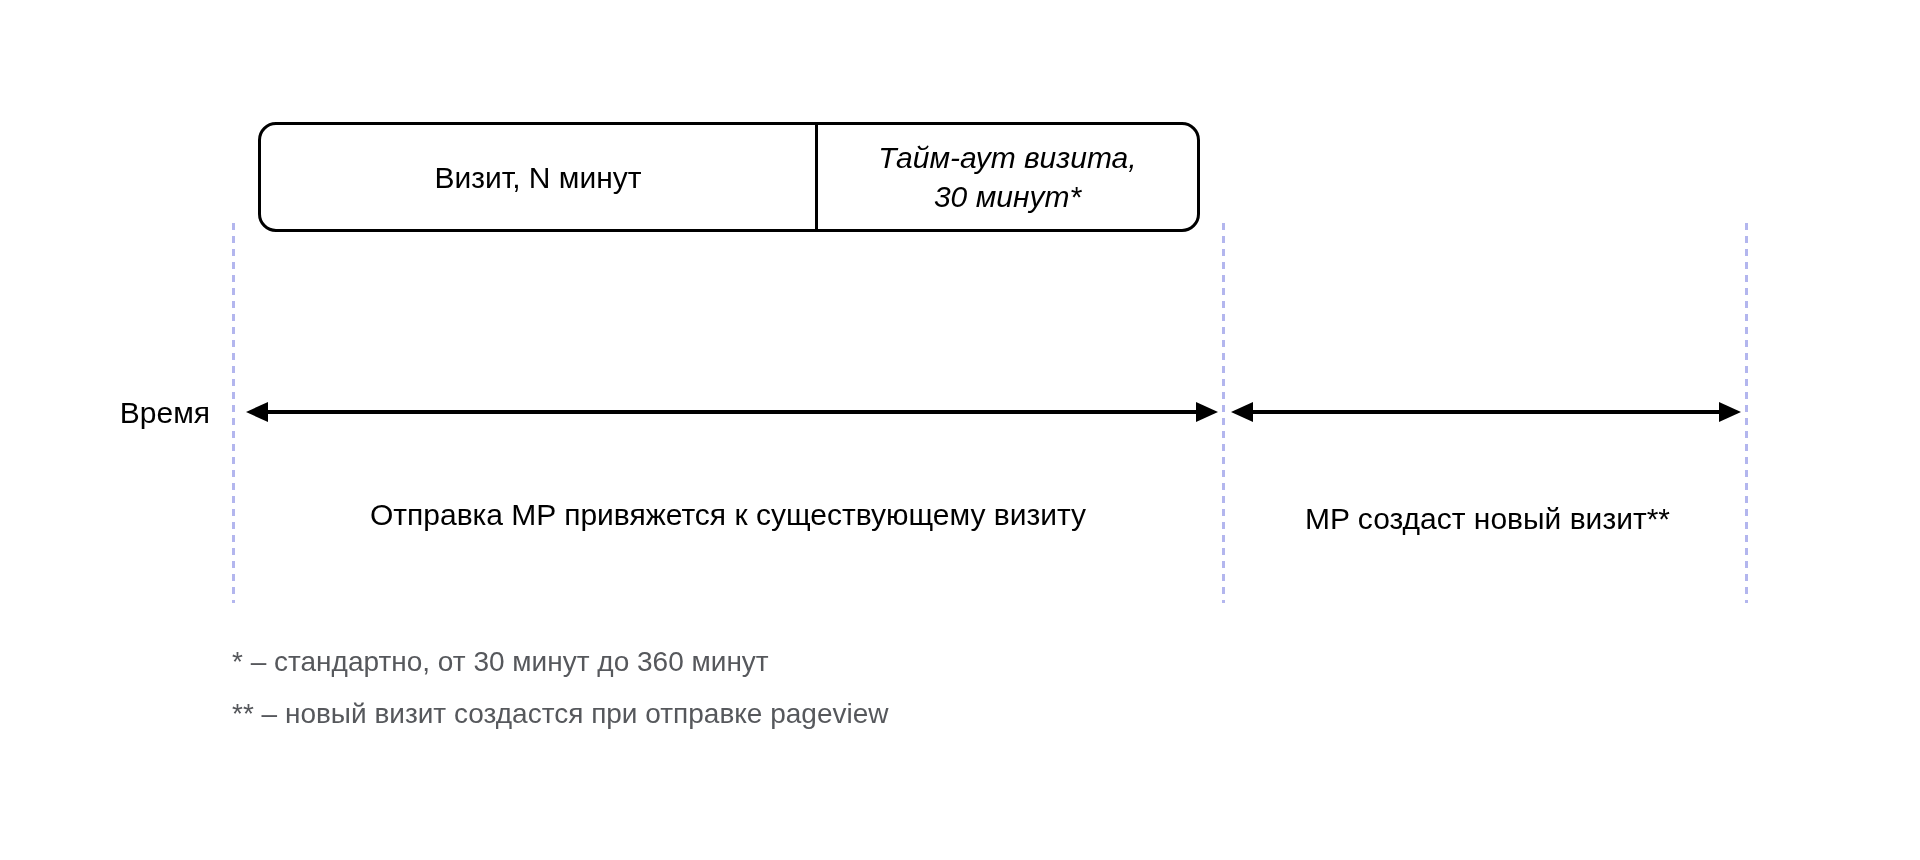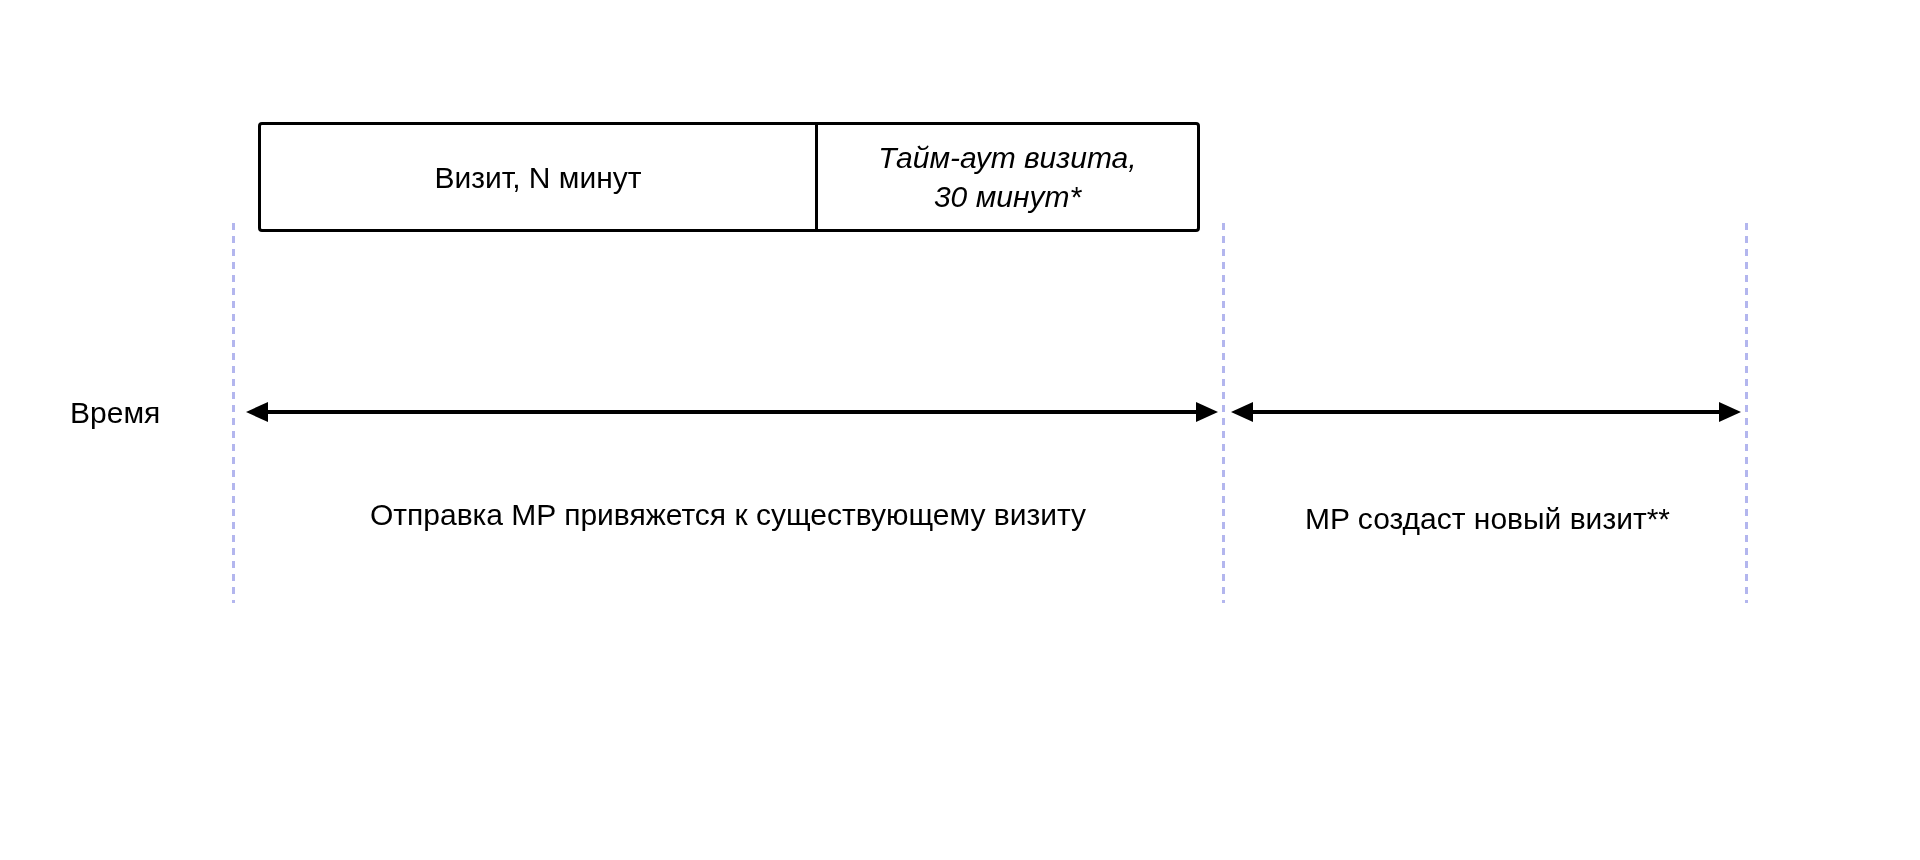--- a/index.html
+++ b/index.html
@@ -18,21 +18,21 @@
   }
 
   
   .visit-box {
     position: absolute;
     left: 258px;
     top: 122px;
     width: 942px;
     height: 110px;
     border: 3px solid #000000;
-    border-radius: 4px;
+    border-radius: 18px;
     box-sizing: border-box;
     display: flex;
     background: #ffffff;
   }
   .cell {
     display: flex;
     align-items: center;
     justify-content: center;
     text-align: center;
     font-size: 30px;
@@ -62,20 +62,21 @@
   .vline-1 { left: 232px; }
   .vline-2 { left: 1222px; }
   .vline-3 { left: 1745px; }
 
   
   .time-label {
     position: absolute;
     left: 70px;
     top: 396px;
     width: 140px;
+    text-align: right;
     font-size: 30px;
     line-height: 34px;
     color: #000000;
   }
 
   
   .arrow { position: absolute; display: block; }
   .arrow-1 { left: 244px; top: 398px; }
   .arrow-2 { left: 1229px; top: 398px; }
 
@@ -130,14 +131,18 @@
 
   <svg class="arrow arrow-2" width="514" height="28" viewBox="0 0 514 28">
     <line x1="16" y1="14" x2="498" y2="14" stroke="#000000" stroke-width="4"></line>
     <polygon points="2,14 24,4 24,24" fill="#000000"></polygon>
     <polygon points="512,14 490,4 490,24" fill="#000000"></polygon>
   </svg>
 
   <div class="seg-label seg-1">Отправка MP привяжется к существующему визиту</div>
   <div class="seg-label seg-2">MP создаст новый визит**</div>
 
+  <div class="footnotes">
+    <div>* – стандартно, от 30 минут до 360 минут</div>
+    <div>** – новый визит создастся при отправке pageview</div>
+  </div>
 
 </div>
 
 </body></html>

